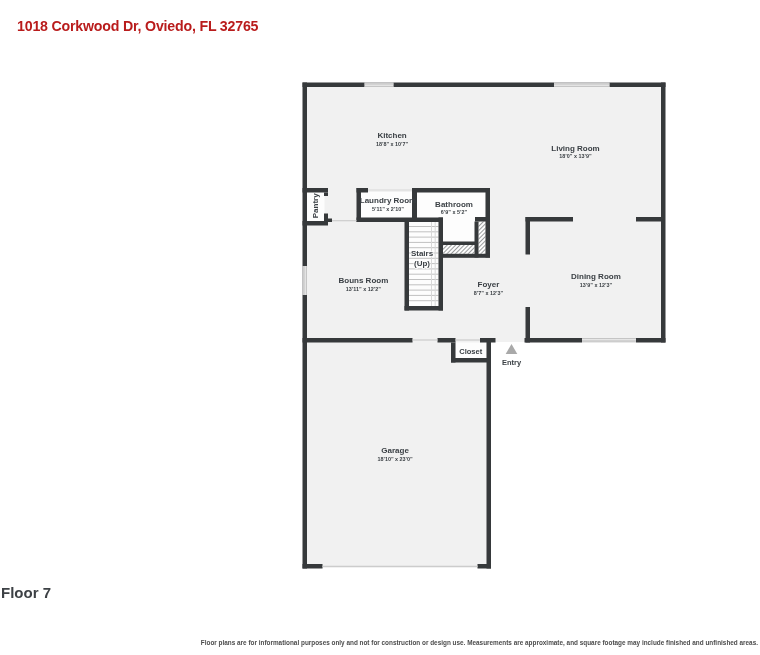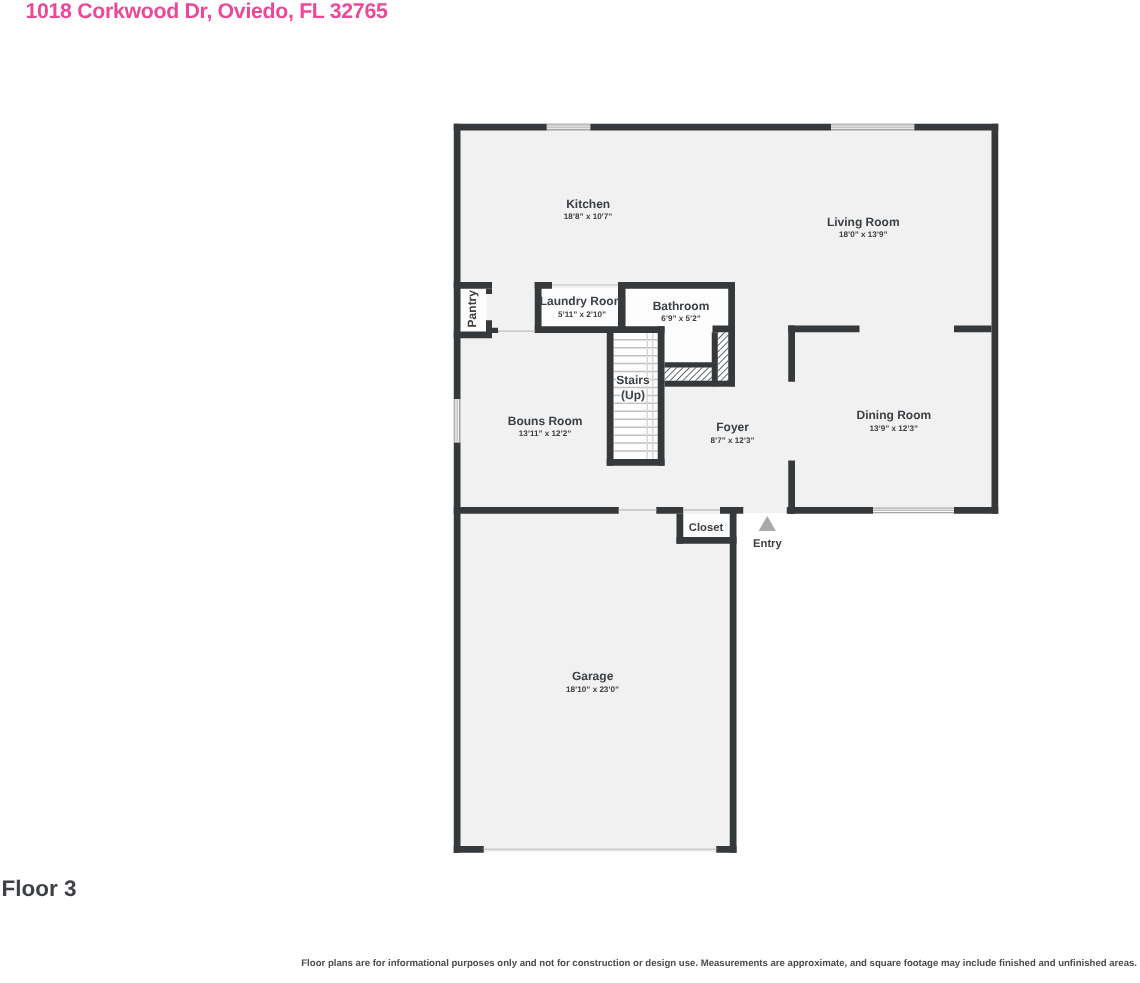--- a/index.html
+++ b/index.html
@@ -1,26 +1,26 @@
 <!DOCTYPE html>
 <html><head>
 <meta charset="utf-8">
 <style>
   html,body{margin:0;padding:0;background:#ffffff;}
   body{width:760px;height:655px;position:relative;font-family:"Liberation Sans",sans-serif;overflow:hidden;}
-  .hdr{position:absolute;left:1px;top:0;font-size:14.2px;font-weight:700;color:#ec4899;letter-spacing:-0.2px;padding-left:16px;}
+  .hdr{position:absolute;left:1px;top:18px;font-size:14.2px;font-weight:700;color:#b91c1c;letter-spacing:-0.2px;padding-left:16px;}
   .flr{position:absolute;left:1px;top:584px;font-size:15px;font-weight:700;color:#3d4145;}
   .disc{position:absolute;right:2px;top:639px;font-size:6.4px;font-weight:700;color:#4c4c4c;}
 </style>
 </head>
 <body>
 
 <div class="hdr">1018 Corkwood Dr, Oviedo, FL 32765</div>
 
-<div class="flr">Floor 3</div>
+<div class="flr">Floor 7</div>
 
 <div class="disc">Floor plans are for informational purposes only and not for construction or design use. Measurements are approximate, and square footage may include finished and unfinished areas.</div>
 <svg width="760" height="655" viewBox="0 0 760 655" style="position:absolute;left:0;top:0;" xmlns="http://www.w3.org/2000/svg">
 <defs>
 <pattern id="hatch" width="3" height="3" patternUnits="userSpaceOnUse" patternTransform="rotate(45)">
 <rect width="3" height="3" fill="#fdfdfd"></rect>
 <line x1="0" y1="0" x2="0" y2="3" stroke="#46494b" stroke-width="1.1"></line>
 </pattern>
 </defs>
 

